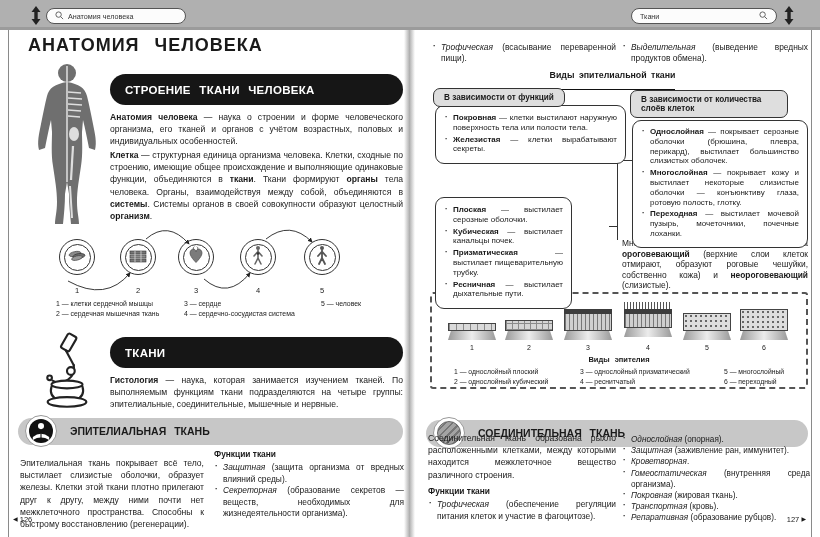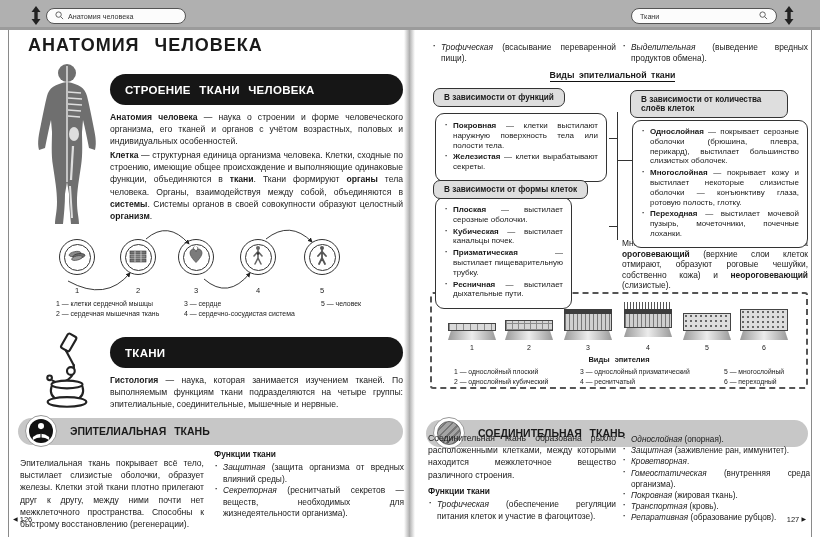--- a/index.html
+++ b/index.html
@@ -45,21 +45,21 @@
   .dnum{position:absolute;top:58px;width:20px;text-align:center;font-size:7.5px;}
   .dlegend{position:absolute;top:71px;font-size:6.9px;line-height:10px;white-space:nowrap;}
   
   .box-head{position:absolute;background:#dedede;border:1px solid #333;border-radius:7px;
             padding:4px 10px;font-weight:bold;font-size:8.2px;z-index:2;text-align:left;box-sizing:border-box;}
   .box-body{position:absolute;background:#fff;border:1px solid #333;border-radius:9px;
             padding:7px 8px;font-size:8px;line-height:9.8px;z-index:1;box-sizing:border-box;}
   .box-body .li{margin-bottom:2px;}
   .conn{position:absolute;z-index:0;}
   .heading-u{position:absolute;text-align:center;font-weight:bold;font-size:8.8px;}
-  .heading-u span{border-bottom:1px solid #111;padding-bottom:1px;word-spacing:2px;}
+  .heading-u span{border-bottom:1px solid #111;padding-bottom:9px;word-spacing:2px;}
   
   .fig{position:absolute;left:430px;top:292px;width:378px;height:97px;border:2px dashed #555;border-radius:3px;box-sizing:border-box;}
   .epi{position:absolute;width:48px;}
   .epi .cilia{height:7px;background:repeating-linear-gradient(90deg,#555 0 1px,transparent 1px 3px);}
   .epi .band{height:5px;background:#3c3c3c;}
   .epi .cells-flat{height:8px;border:1px solid #444;box-sizing:border-box;
         background:repeating-linear-gradient(90deg,#8a8a8a 0 1px,#d9d9d9 1px 7px);}
   .epi .cells-cube{height:11px;border:1px solid #444;box-sizing:border-box;
         background:repeating-linear-gradient(90deg,#8a8a8a 0 1px,transparent 1px 6px),
                    repeating-linear-gradient(0deg,#8a8a8a 0 1px,transparent 1px 6px),#d5d5d5;}
@@ -258,47 +258,46 @@
           <path d="M3.5,16.5 q7.5,-6 15,0 l0,2.8 q-7.5,-4.5 -15,0 Z" fill="#fff"></path>
           <line x1="11" y1="11" x2="11" y2="18" stroke="#111" stroke-width="1"></line>
         </svg>
     </span>
     <span class="bar-label">ЭПИТЕЛИАЛЬНАЯ ТКАНЬ</span>
   </div>
   <div class="para" style="left:20px;top:457px;width:184px;">Эпителиальная ткань покрывает всё тело, выстилает слизистые оболочки, образует железы. Клетки этой ткани плотно прилегают друг к другу, между ними почти нет межклеточного пространства. Способны к быстрому восстановлению (регенерации).</div>
   <div class="col" style="left:214px;top:449px;width:190px;">
     <div class="fn-title" style="margin-top:0;">Функции ткани</div>
     <div class="li"><span class="i">Защитная</span><span> (защита организма от вредных влияний среды).</span></div>
-    <div class="li"><span class="i">Секреторная</span><span> (реснитчатый секретов — веществ, необходимых для жизнедеятельности организма).</span></div>
+    <div class="li"><span class="i">Секреторная</span><span> (образование секретов — веществ, необходимых для жизнедеятельности организма).</span></div>
   </div>
   <div class="pagenum pn-l"><span class="tri">◀</span>&nbsp;<span>126</span></div>
 
   <div class="col" style="left:432px;top:42px;width:184px;">
     <div class="li"><span class="i">Трофическая</span><span> (всасывание переваренной пищи).</span></div>
   </div>
   <div class="col" style="left:622px;top:42px;width:186px;">
     <div class="li"><span class="i">Выделительная</span><span> (выведение вредных продуктов обмена).</span></div>
   </div>
 
   <div class="heading-u" style="left:415px;top:70px;width:395px;">
     <span>Виды эпителиальной ткани</span>
   </div>
 
   <div class="conn" style="left:617px;top:112px;height:128px;border-left:1px solid #333;"></div>
   <div class="conn" style="left:609px;top:138px;width:8px;border-top:1px solid #333;"></div>
   <div class="conn" style="left:609px;top:226px;width:8px;border-top:1px solid #333;"></div>
   <div class="conn" style="left:618px;top:160px;width:14px;border-top:1px solid #333;"></div>
 
   <div class="box-head" style="left:433px;top:88px;">В зависимости от функций</div>
-  <div class="box-body" style="left:435px;top:113px;width:172px;">
+  <div class="box-body" style="left:435px;top:105px;width:191px;">
     <div class="li"><span class="b">Покровная</span><span> — клетки выстилают наружную поверхность тела или полости тела.</span></div>
     <div class="li"><span class="b">Железистая</span><span> — клетки вырабатывают секреты.</span></div>
   </div>
 
-  <div class="box-head" style="left:433px;top:180px;">В зависимости от формы клеток</div>
   <div class="box-body" style="left:435px;top:197px;width:137px;">
     <div class="li"><span class="b">Плоская</span><span> — выстилает серозные оболочки.</span></div>
     <div class="li"><span class="b">Кубическая</span><span> — выстилает канальцы почек.</span></div>
     <div class="li"><span class="b">Призматическая</span><span> — выстилает пищеварительную трубку.</span></div>
     <div class="li"><span class="b">Ресничная</span><span> — выстилает дыхательные пути.</span></div>
   </div>
 
   <div class="box-head" style="left:630px;top:90px;width:158px;">В зависимости от количества слоёв клеток</div>
   <div class="box-body" style="left:632px;top:120px;width:176px;padding:6px 8px;">
     <div class="li"><span class="b">Однослойная</span><span> — покрывает серозные оболочки (брюшина, плевра, перикард), выстилает большинство слизистых оболочек.</span></div>

